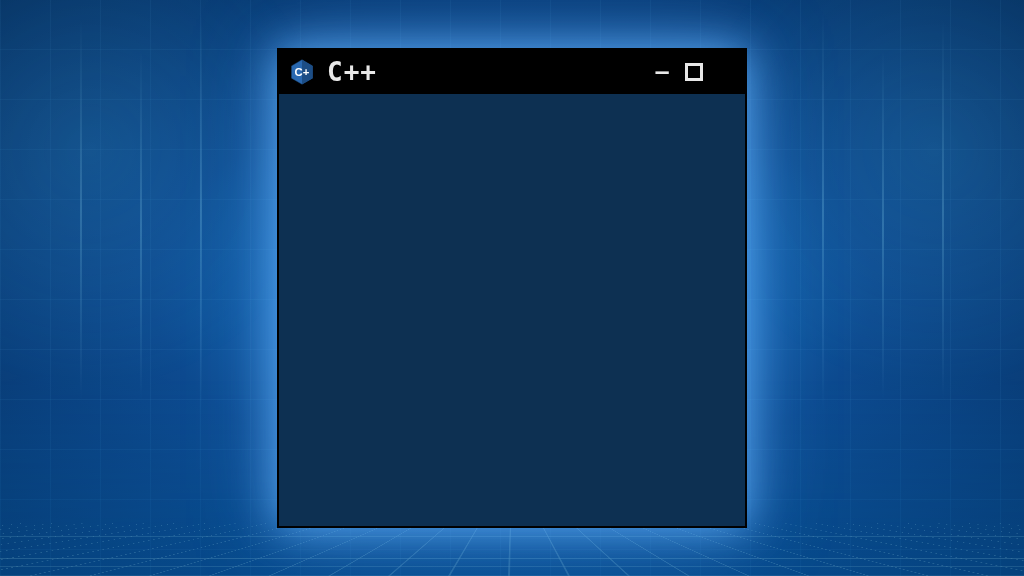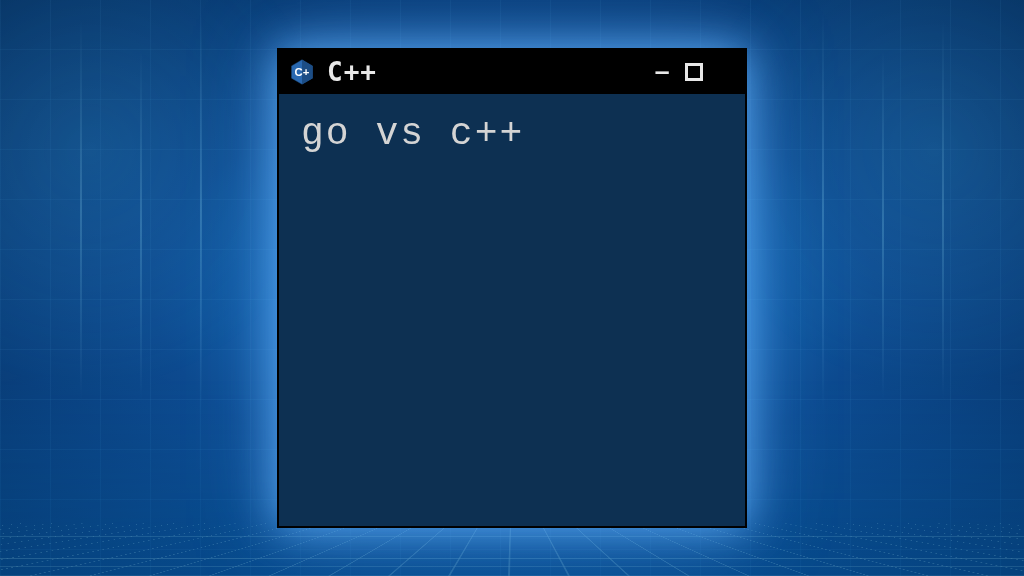--- a/index.html
+++ b/index.html
@@ -211,16 +211,13 @@
         <div class="ctrl-maximize"></div>
       </div>
       <div class="ctrl-btn">
         <svg viewBox="0 0 20 20" class="ctrl-close">
           <line x1="3" y1="3" x2="17" y2="17"></line>
           <line x1="17" y1="3" x2="3" y2="17"></line>
         </svg>
       </div>
     </div>
   </div>
-  <div class="window-body">
-    <div class="body-text">go vs c++</div>
-  </div>
 </div>
 
 </body></html>

